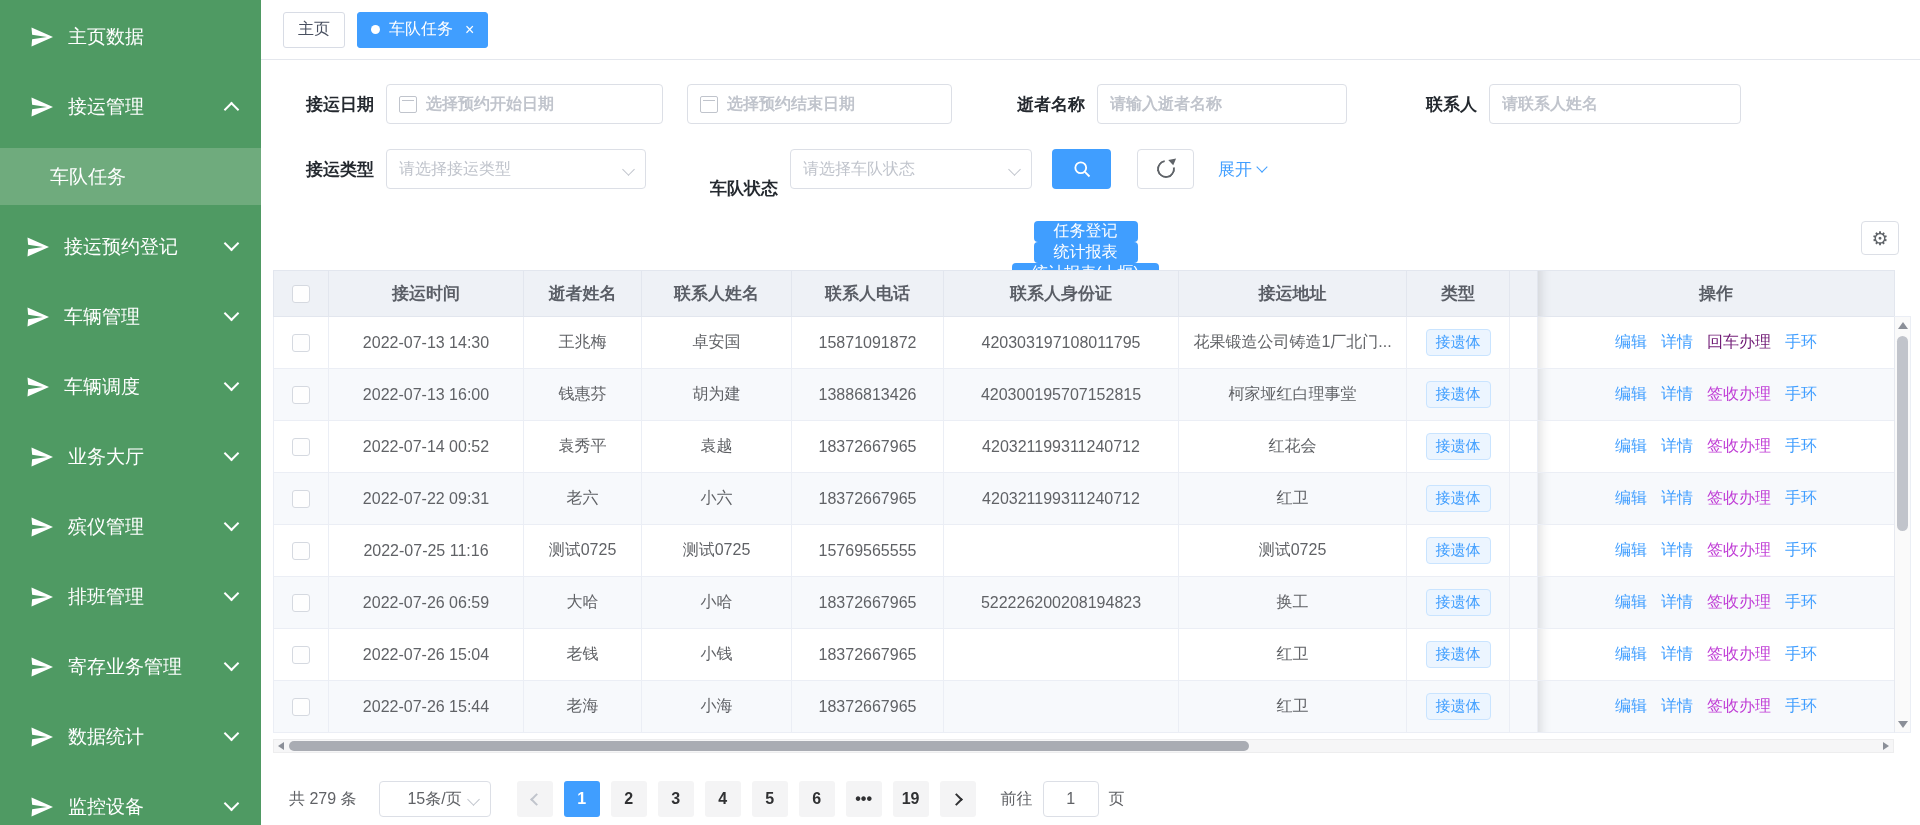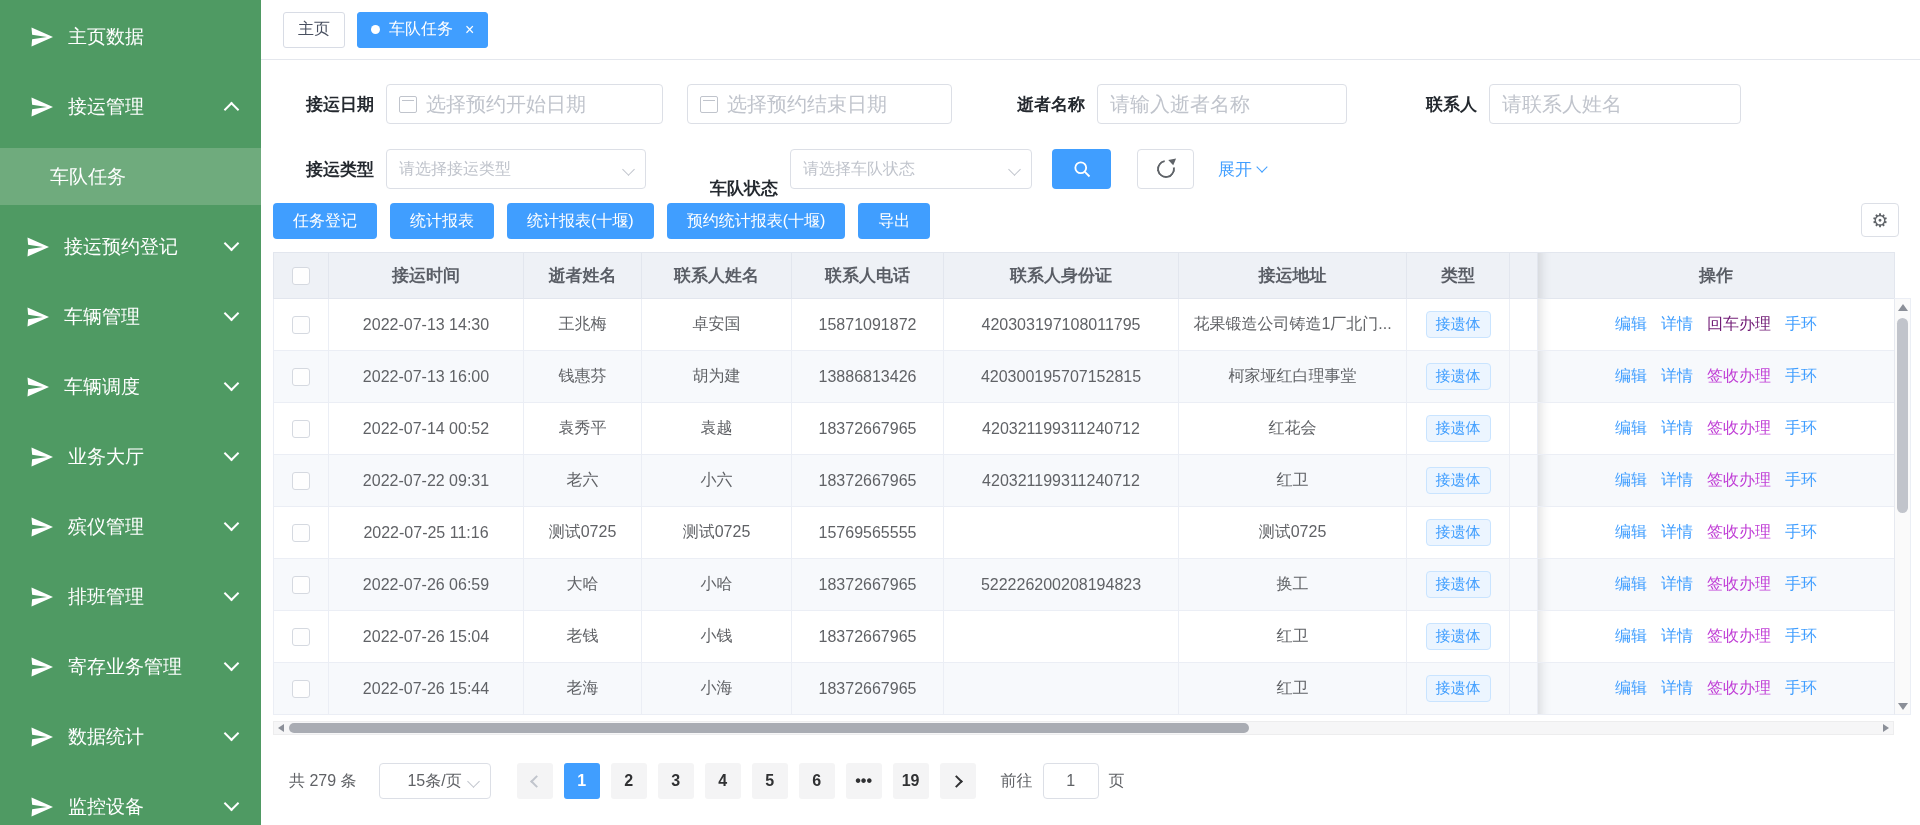--- a/index.html
+++ b/index.html
@@ -34,42 +34,42 @@
   .content { padding:0 12px 0 12px; }
 
   
   .frow { display:flex; align-items:center; height:40px; }
   .frow1 { margin-top:24px; }
   .frow2 { margin-top:25px; }
   .flabel { font-size:17px; font-weight:700; color:#24292f; text-align:right; margin-right:12px; }
   .w113 { width:101px; } .w75 { width:75px; } .w58 { width:58px; } .w78 { width:78px;margin-top:39px; }
   .finput { height:40px; border:1px solid #dcdfe6; border-radius:4px; background:#fff;
     display:flex; align-items:center; padding:0 12px; color:#c0c4cc; font-size:16px; position:relative; }
-  .finput input { border:none; outline:none; width:100%; font-size:20px; color:#a21caf;
-    font-family:inherit; background:transparent; }
+  .finput input { border:none; outline:none; width:100%; font-size:16px; color:#a21caf;
+    font-family:inherit; background:transparent;font-weight:bold; }
   .finput input::placeholder { color:#c0c4cc; }
   .cal { width:18px; height:17px; border:1.5px solid #c0c4cc; border-radius:2px; margin-right:9px;
     position:relative; flex:0 0 18px; }
   .cal:before { content:""; position:absolute; left:2px; right:2px; top:3px; border-top:1.5px solid #c0c4cc; }
   .sel-chev { position:absolute; right:12px; top:15px; width:9px; height:9px;
     border-right:1.5px solid #c0c4cc; border-bottom:1.5px solid #c0c4cc; transform:rotate(45deg); }
   .btn-search { width:59px; height:40px; margin-left:20px; background:#409eff; border:none; border-radius:4px;
     display:flex; align-items:center; justify-content:center; cursor:pointer; }
   .btn-refresh { width:57px; height:40px; margin-left:26px; background:#fff; border:1px solid #dcdfe6;
     border-radius:4px; display:flex; align-items:center; justify-content:center; cursor:pointer; }
   .refresh-glyph { width:18px; height:18px; border:2px solid #5f6368; border-radius:50%;
     border-top-color:transparent; position:relative; transform:rotate(35deg); }
   .refresh-glyph:after { content:""; position:absolute; top:-5px; right:-1px; border:4px solid transparent;
     border-left:6px solid #5f6368; transform:rotate(45deg); }
   .expand-link { margin-left:24px; color:#409eff; font-size:17px; display:inline-flex; align-items:center; cursor:pointer; }
   .expand-chev { width:8px; height:8px; border-right:1.5px solid #409eff; border-bottom:1.5px solid #409eff;
     transform:rotate(45deg); margin-left:6px; margin-top:-4px; }
 
   
-  .toolbar { margin-top:14px; height:36px; display:flex; align-items:center; position:relative; }
+  .toolbar { margin-top:32px; height:36px; display:flex; align-items:center; position:relative;flex-direction:column; }
   .tb-btn { height:36px; padding:0 20px; margin-right:13px; background:#409eff; color:#fff; border:none;
     border-radius:4px; font-size:16px; font-family:inherit; cursor:pointer; }
   .gear-btn { position:absolute; right:12px; top:0; width:38px; height:34px; background:#fff;
     border:1px solid #dcdfe6; border-radius:4px; color:#5f6368; font-size:19px; display:flex;
     align-items:center; justify-content:center; cursor:pointer; }
 
   
   .table-zone { position:relative; margin-top:13px; width:1638px; }
   table { border-collapse:collapse; table-layout:fixed; width:1621px; }
   th, td { border:1px solid #ebeef5; font-size:16px; text-align:center; overflow:hidden;

